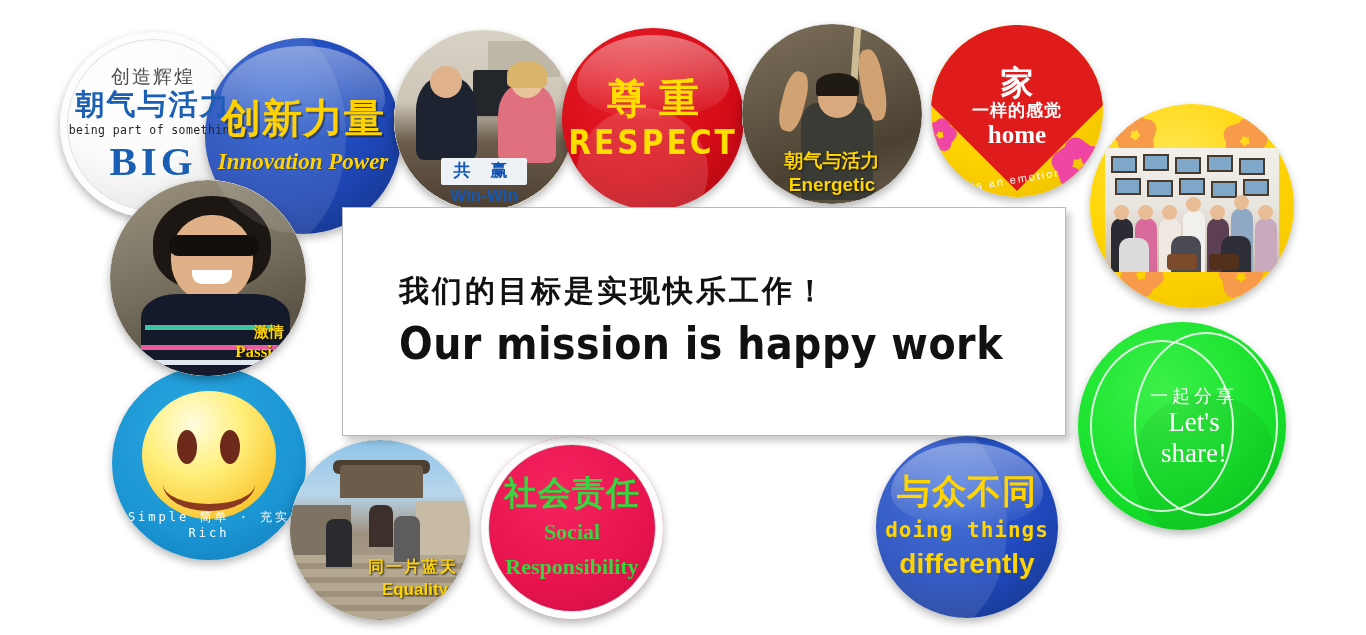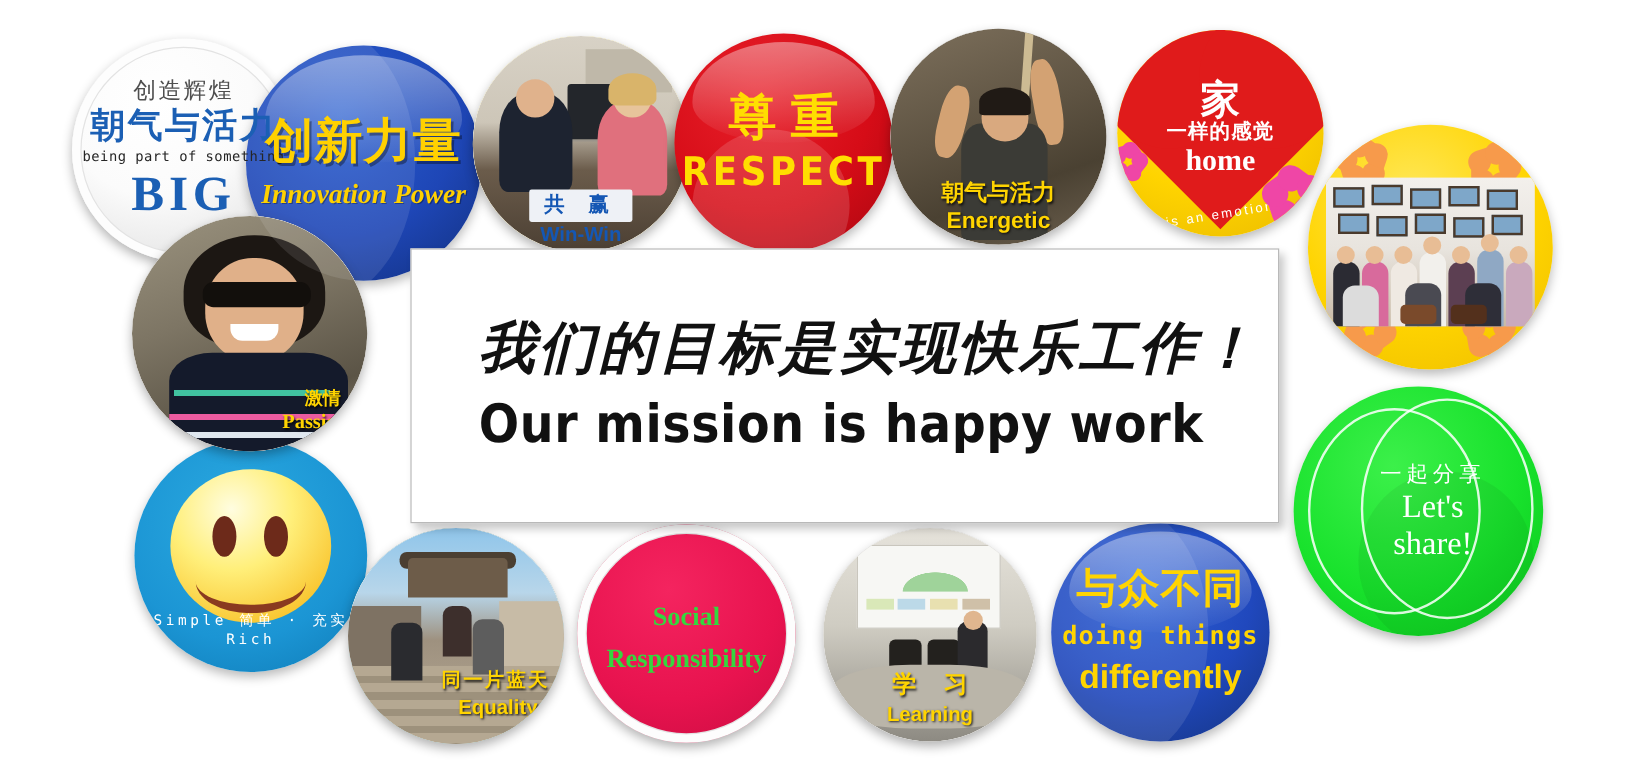--- a/index.html
+++ b/index.html
@@ -229,22 +229,22 @@
   #b-share .cn{font-size:18px;color:#fff;letter-spacing:4px;line-height:1.3;font-family:"DejaVu Sans",sans-serif;}
   #b-share .en1{font-size:27px;color:#fff;line-height:1.12;font-family:"Liberation Serif",serif;}
   #b-share .en2{font-size:27px;color:#fff;line-height:1.12;font-family:"Liberation Serif",serif;}
 
   
   #banner{
     position:absolute;left:342px;top:207px;width:722px;height:227px;background:#ffffff;
     border:1px solid #b9b9b9;box-shadow:4px 5px 7px rgba(0,0,0,.22);
     z-index:40;display:flex;flex-direction:column;justify-content:center;
   }
-  #banner .cn{font-size:47px;font-weight:bold;color:#111;letter-spacing:3px;margin:0 0 4px 56px;
-    line-height:1.25;font-family:"DejaVu Sans",sans-serif;font-style:italic;}
+  #banner .cn{font-size:30px;font-weight:bold;color:#111;letter-spacing:3px;margin:0 0 4px 56px;
+    line-height:1.25;font-family:"DejaVu Sans",sans-serif;}
   #banner .en{font-size:44px;font-weight:bold;color:#111;letter-spacing:.5px;margin:4px 0 0 56px;
     line-height:1.2;font-family:"DejaVu Sans Condensed","Liberation Sans",sans-serif;}
 </style>
 </head>
 <body>
 
 <div id="stage">
 
   <div class="bubble ring" id="b-big">
     <div class="txtwrap">
@@ -432,44 +432,26 @@
           <div class="p2"></div>
           <div class="p3"></div>
       </div>
     </div>
     <div class="cn">同一片蓝天</div>
     <div class="en">Equality</div>
   </div>
 
   <div class="bubble ring" id="b-social">
     <div class="txtwrap">
+      <div class="cn">社会责任</div>
       <div class="en">Social</div>
       <div class="en">Responsibility</div>
     </div>
   </div>
 
-  <div class="bubble ring" id="b-learn">
-    <div class="inner">
-      <div class="ph-lrn">
-        <div class="proj"></div>
-          <div class="curve"></div>
-        <div class="b1"></div>
-          <div class="b2"></div>
-          <div class="b3"></div>
-          <div class="b4"></div>
-        <div class="ch1"></div>
-          <div class="ch2"></div>
-          <div class="pr"></div>
-          <div class="prh"></div>
-        <div class="table"></div>
-      </div>
-    </div>
-    <div class="cn">学 习</div>
-    <div class="en">Learning</div>
-  </div>
 
   <div class="bubble" id="b-diff">
     <div class="yinyang"></div>
     <div class="gloss"></div>
     <div class="txtwrap">
       <div class="cn">与众不同</div>
       <div class="en1">doing things</div>
       <div class="en2">differently</div>
     </div>
   </div>

